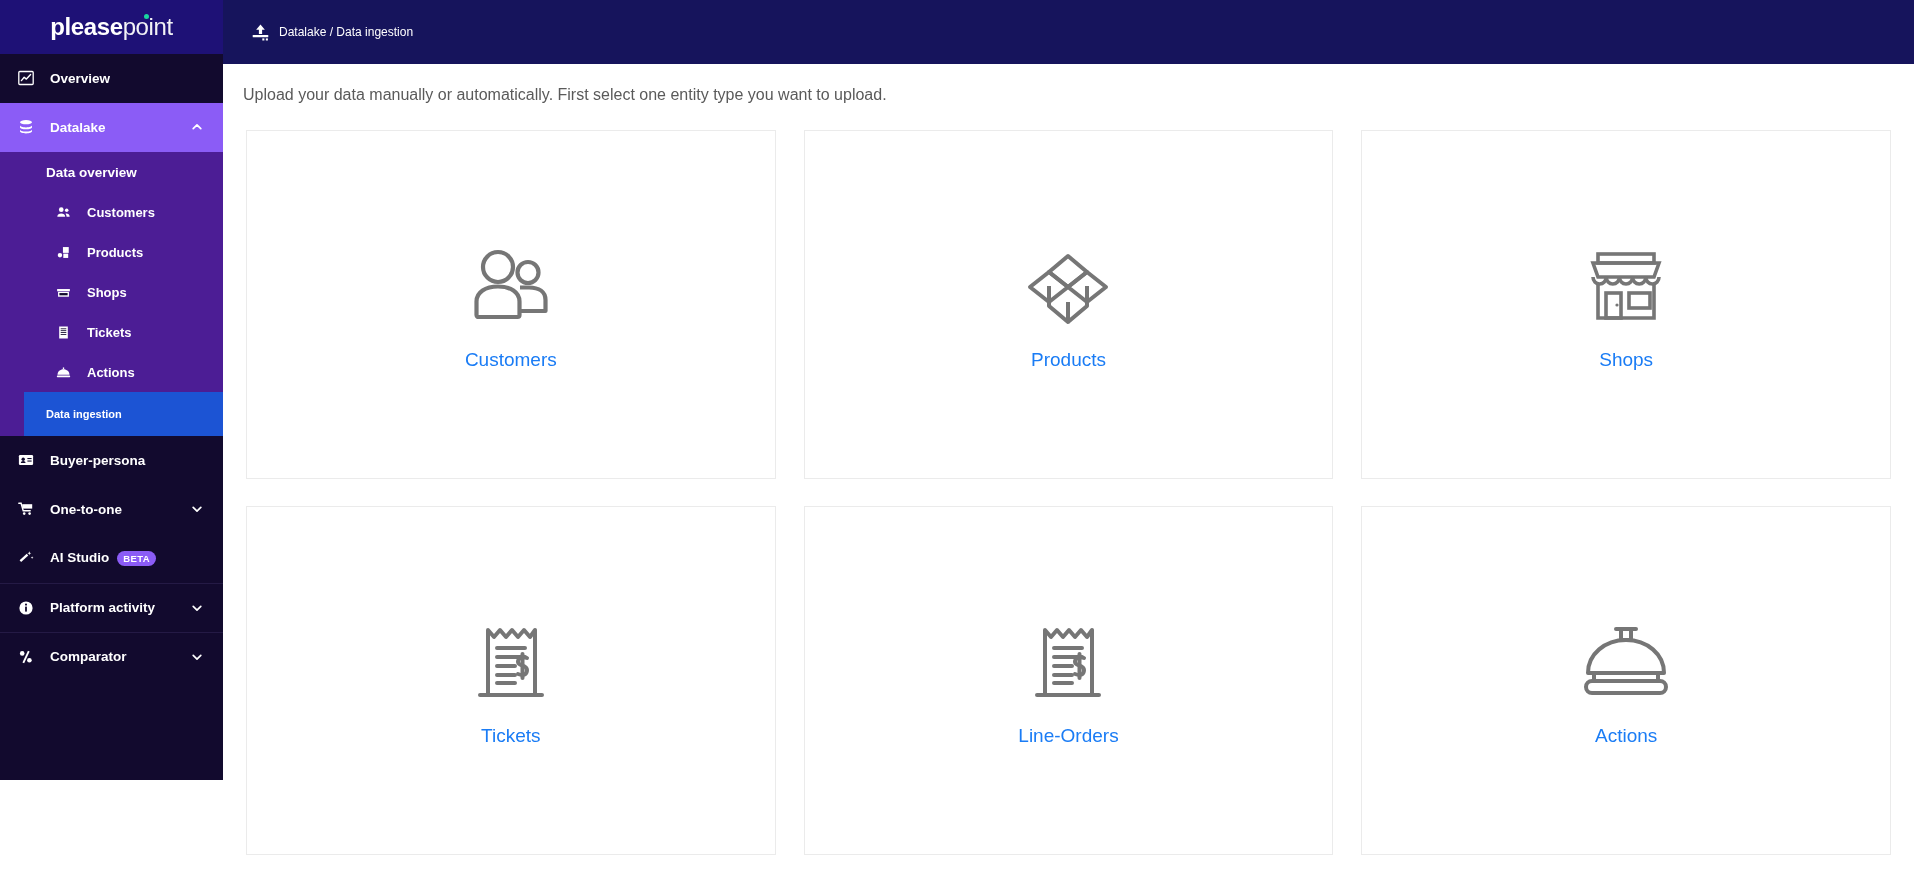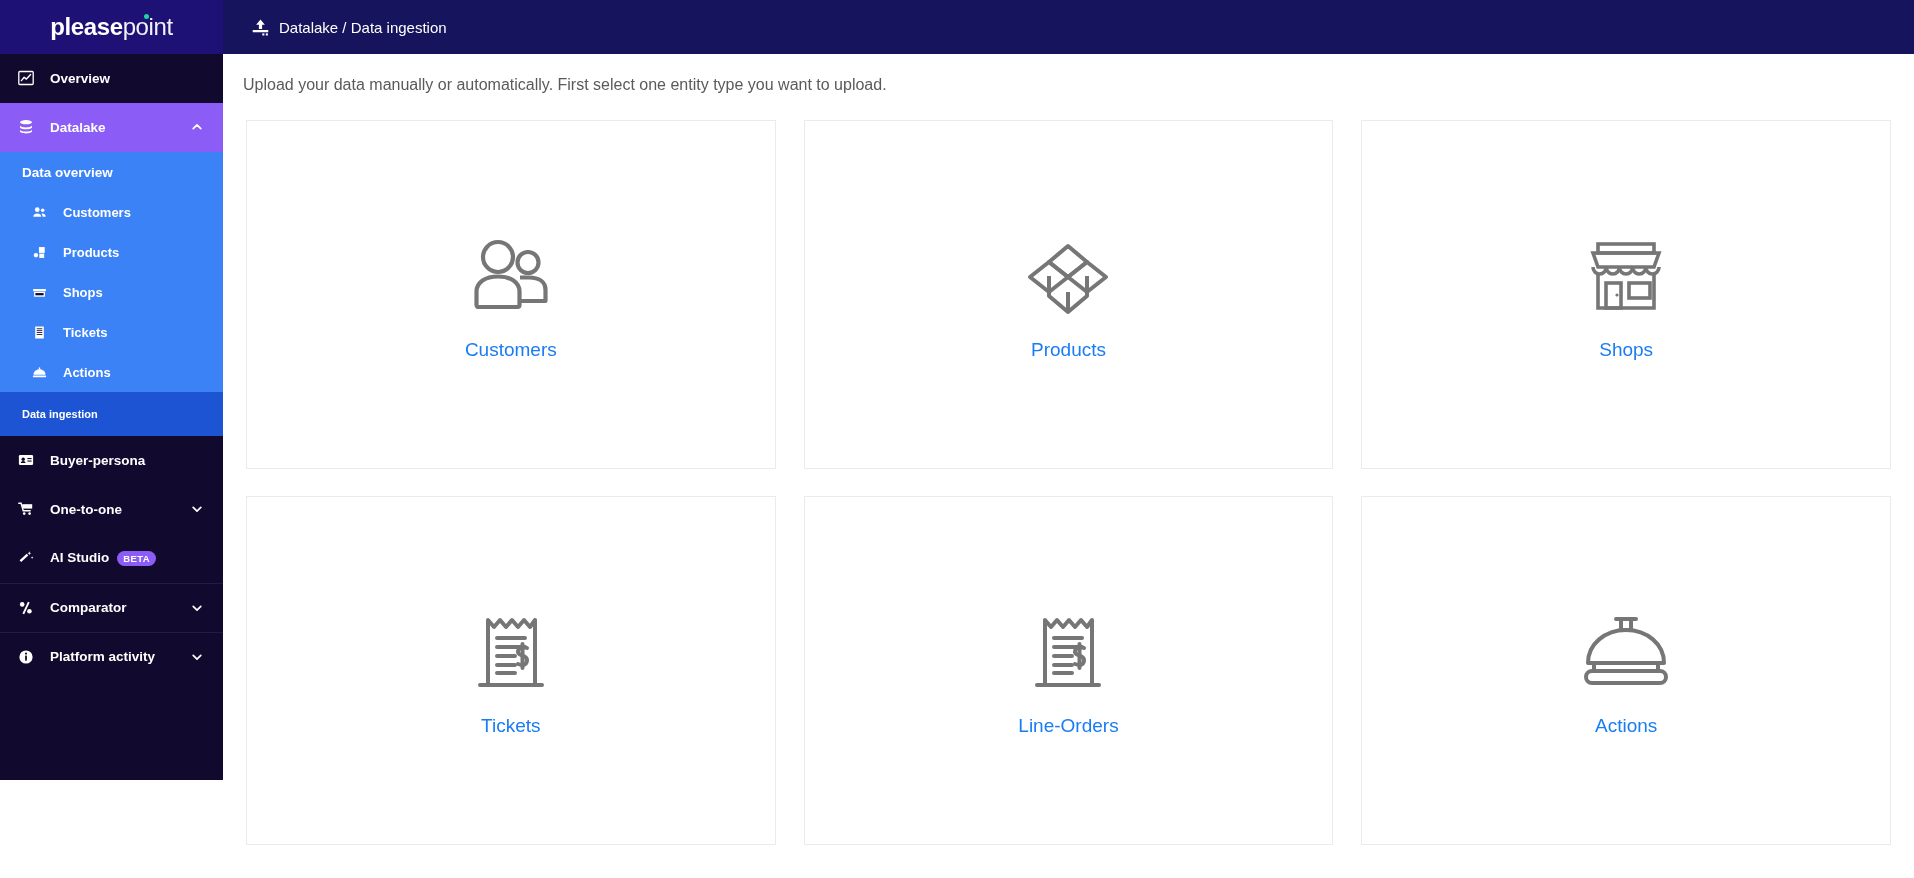--- a/index.html
+++ b/index.html
@@ -45,21 +45,21 @@
   .nav-item .ico {
     width: 22px; flex: 0 0 22px; display: flex;
     align-items: center; justify-content: flex-start;
     margin-right: 10px;
   }
   .nav-item .lbl { flex: 1; }
   .nav-item .chev { flex: 0 0 14px; display: flex; align-items: center; }
   .nav-item.active-blue { background: #8b5cf6; }
   .nav-item.sep-top { border-top: 1px solid #241a45; }
 
-  .submenu { background: #3b82f6; }
+  .submenu { background: #4c1d95; padding-left: 24px; }
   .sub-head {
     height: 40px; display: flex; align-items: center;
     padding-left: 22px; font-size: 13.5px; font-weight: 700; color: #fff;
     cursor: pointer;
   }
   .sub-item {
     height: 40px; display: flex; align-items: center;
     padding-left: 32px; font-size: 13px; font-weight: 700; color: #fff;
     cursor: pointer;
   }
@@ -73,23 +73,23 @@
   .beta-badge {
     display: inline-block; background: #8b5cf6; color: #ffffff;
     font-size: 9.5px; font-weight: 700; padding: 2px 6px;
     border-radius: 9px; margin-left: 8px; letter-spacing: .4px;
     vertical-align: middle;
   }
 
   
   .main { flex: 1; height: 878px; display: flex; flex-direction: column; background: #fff; }
   .topbar {
-    height: 54px; background: #16145c;
+    height: 64px; background: #16145c;
     display: flex; align-items: center; padding-left: 28px;
-    color: #ffffff; font-size: 15px;
+    color: #ffffff; font-size: 12px;
   }
   .topbar .up-ico { margin-right: 9px; display: flex; align-items: center; }
 
   .content { flex: 1; padding: 0 20px; overflow: hidden; }
   .subtitle {
     text-align: left; color: #5a5a5a; font-size: 16px;
     padding: 22px 0 26px 0;
   }
   .grid {
     display: grid;
@@ -259,42 +259,42 @@
             <path d="M14.1 6.2l.38 1L15.5 7.6l-1.02.4-.38 1-.38-1L12.7 7.6l1.02-.4z" fill="#fff"></path>
           </svg>
         </span>
         <span class="lbl"><span>AI Studio</span><span class="beta-badge">BETA</span></span>
       </div>
 
 
       <div class="nav-item sep-top">
         <span class="ico">
           <svg width="16" height="16" viewBox="0 0 16 16">
+            <circle cx="8" cy="8" r="6.6" fill="#fff"></circle>
+            <rect x="7.1" y="6.6" width="1.8" height="5" fill="#120a2e"></rect>
+            <circle cx="8" cy="4.6" r="1.05" fill="#120a2e"></circle>
+          </svg>
+        </span>
+        <span class="lbl">Platform activity</span>
+        <span class="chev">
+          <svg width="12" height="12" viewBox="0 0 12 12">
+              <path d="M2.2 4.4L6 8.1l3.8-3.7" stroke="#fff" stroke-width="1.7" fill="none" stroke-linecap="round" stroke-linejoin="round"></path>
+            </svg>
+        </span>
+      </div>
+
+      <div class="nav-item sep-top">
+        <span class="ico">
+          <svg width="16" height="16" viewBox="0 0 16 16">
             <circle cx="4.2" cy="4.4" r="2.3" fill="#fff"></circle>
             <circle cx="11.4" cy="11.2" r="2.3" fill="#fff"></circle>
             <rect x="7.1" y="1.5" width="1.9" height="13" transform="rotate(25 8 8)" fill="#fff"></rect>
           </svg>
         </span>
         <span class="lbl">Comparator</span>
-        <span class="chev">
-          <svg width="12" height="12" viewBox="0 0 12 12">
-              <path d="M2.2 4.4L6 8.1l3.8-3.7" stroke="#fff" stroke-width="1.7" fill="none" stroke-linecap="round" stroke-linejoin="round"></path>
-            </svg>
-        </span>
-      </div>
-
-      <div class="nav-item sep-top">
-        <span class="ico">
-          <svg width="16" height="16" viewBox="0 0 16 16">
-            <circle cx="8" cy="8" r="6.6" fill="#fff"></circle>
-            <rect x="7.1" y="6.6" width="1.8" height="5" fill="#120a2e"></rect>
-            <circle cx="8" cy="4.6" r="1.05" fill="#120a2e"></circle>
-          </svg>
-        </span>
-        <span class="lbl">Platform activity</span>
         <span class="chev">
           <svg width="12" height="12" viewBox="0 0 12 12">
               <path d="M2.2 4.4L6 8.1l3.8-3.7" stroke="#fff" stroke-width="1.7" fill="none" stroke-linecap="round" stroke-linejoin="round"></path>
             </svg>
         </span>
       </div>
 
     </nav>
   </aside>
 

